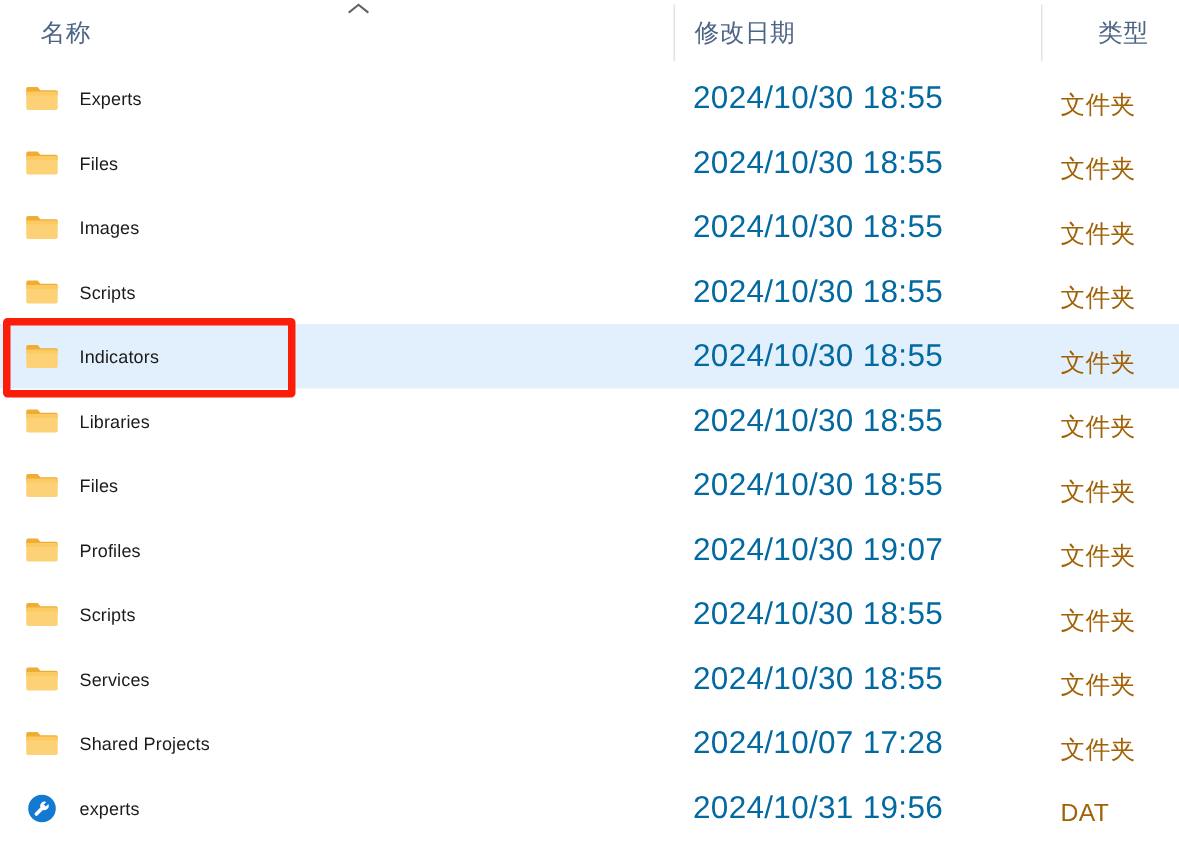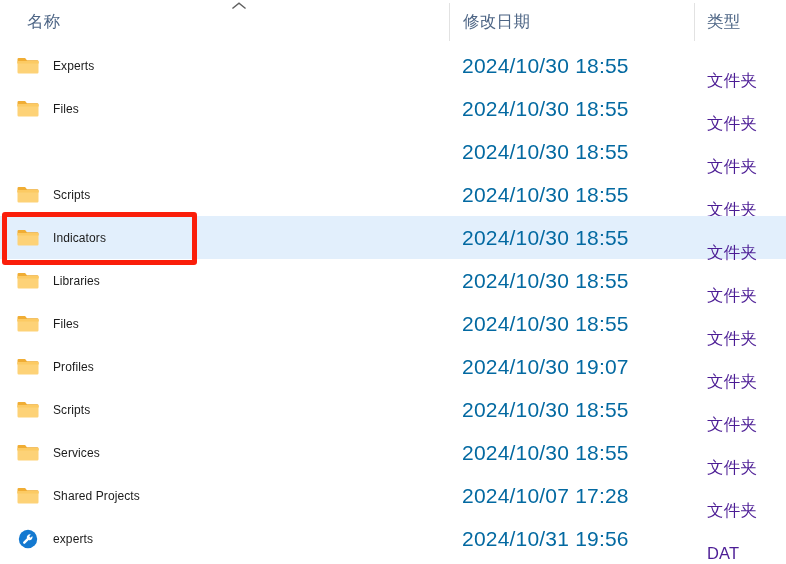--- a/index.html
+++ b/index.html
@@ -36,21 +36,21 @@
     height: 44px;
     display: flex;
     align-items: center;
     color: #4d6585;
     font-size: 16.5px;
     letter-spacing: 0.3px;
     white-space: nowrap;
   }
   .hc-name { left: 27px; }
   .hc-date { left: 463px; }
-  .hc-type { left: 707px; font-family: Liberation Serif, serif; }
+  .hc-type { left: 732px; font-family: Liberation Serif, serif; }
 
   .hdiv {
     position: absolute;
     top: 3px;
     width: 1px;
     height: 38px;
     background: #e2e2e2;
   }
   .hdiv-1 { left: 449px; }
   .hdiv-2 { left: 694px; }
@@ -103,26 +103,26 @@
     display: flex;
     align-items: center;
     font-size: 21px;
     color: #0369a1;
     letter-spacing: 0.2px;
     white-space: nowrap;
   }
   .cell-type {
     position: absolute;
     left: 707px;
-    top: 15px;
+    top: 4px;
     height: 43px;
     display: flex;
     align-items: center;
     font-size: 16.5px;
-    color: #4c1d95;
+    color: #a16207;
     letter-spacing: 0.2px;
     white-space: nowrap;
   }
 
   
   .icon {
     width: 24px;
     height: 24px;
     flex: 0 0 24px;
     display: block;
@@ -195,20 +195,30 @@
               <path d="M1.5 8.2 A1.1 1.1 0 0 1 2.6 7.1 H21.4 A1.1 1.1 0 0 1 22.5 8.2 V18.2 A1.2 1.2 0 0 1 21.3 19.4 H2.7 A1.2 1.2 0 0 1 1.5 18.2 Z" fill="#fdd277"></path>
               <path d="M1.5 8.2 A1.1 1.1 0 0 1 2.6 7.1 H21.4 A1.1 1.1 0 0 1 22.5 8.2 V9.6 H1.5 Z" fill="#fcca63"></path>
             </svg>
           </span>
           <span class="name-text">Files</span>
         </div>
         <div class="cell-date">2024/10/30 18:55</div>
         <div class="cell-type">文件夹</div>
       </div>
       <div class="row">
+        <div class="cell-name">
+          <span class="icon">
+            <svg class="icon-svg" width="24" height="24" viewBox="0 0 24 24" aria-hidden="true">
+              <path d="M1.5 5.2 A1.2 1.2 0 0 1 2.7 4 H9.1 L10.9 6.2 H21.3 A1.2 1.2 0 0 1 22.5 7.4 V9.3 H1.5 Z" fill="#f0ad34"></path>
+              <path d="M1.5 8.2 A1.1 1.1 0 0 1 2.6 7.1 H21.4 A1.1 1.1 0 0 1 22.5 8.2 V18.2 A1.2 1.2 0 0 1 21.3 19.4 H2.7 A1.2 1.2 0 0 1 1.5 18.2 Z" fill="#fdd277"></path>
+              <path d="M1.5 8.2 A1.1 1.1 0 0 1 2.6 7.1 H21.4 A1.1 1.1 0 0 1 22.5 8.2 V9.6 H1.5 Z" fill="#fcca63"></path>
+            </svg>
+          </span>
+          <span class="name-text">Images</span>
+        </div>
         <div class="cell-date">2024/10/30 18:55</div>
         <div class="cell-type">文件夹</div>
       </div>
       <div class="row">
         <div class="cell-name">
           <span class="icon">
             <svg class="icon-svg" width="24" height="24" viewBox="0 0 24 24" aria-hidden="true">
               <path d="M1.5 5.2 A1.2 1.2 0 0 1 2.7 4 H9.1 L10.9 6.2 H21.3 A1.2 1.2 0 0 1 22.5 7.4 V9.3 H1.5 Z" fill="#f0ad34"></path>
               <path d="M1.5 8.2 A1.1 1.1 0 0 1 2.6 7.1 H21.4 A1.1 1.1 0 0 1 22.5 8.2 V18.2 A1.2 1.2 0 0 1 21.3 19.4 H2.7 A1.2 1.2 0 0 1 1.5 18.2 Z" fill="#fdd277"></path>
               <path d="M1.5 8.2 A1.1 1.1 0 0 1 2.6 7.1 H21.4 A1.1 1.1 0 0 1 22.5 8.2 V9.6 H1.5 Z" fill="#fcca63"></path>

